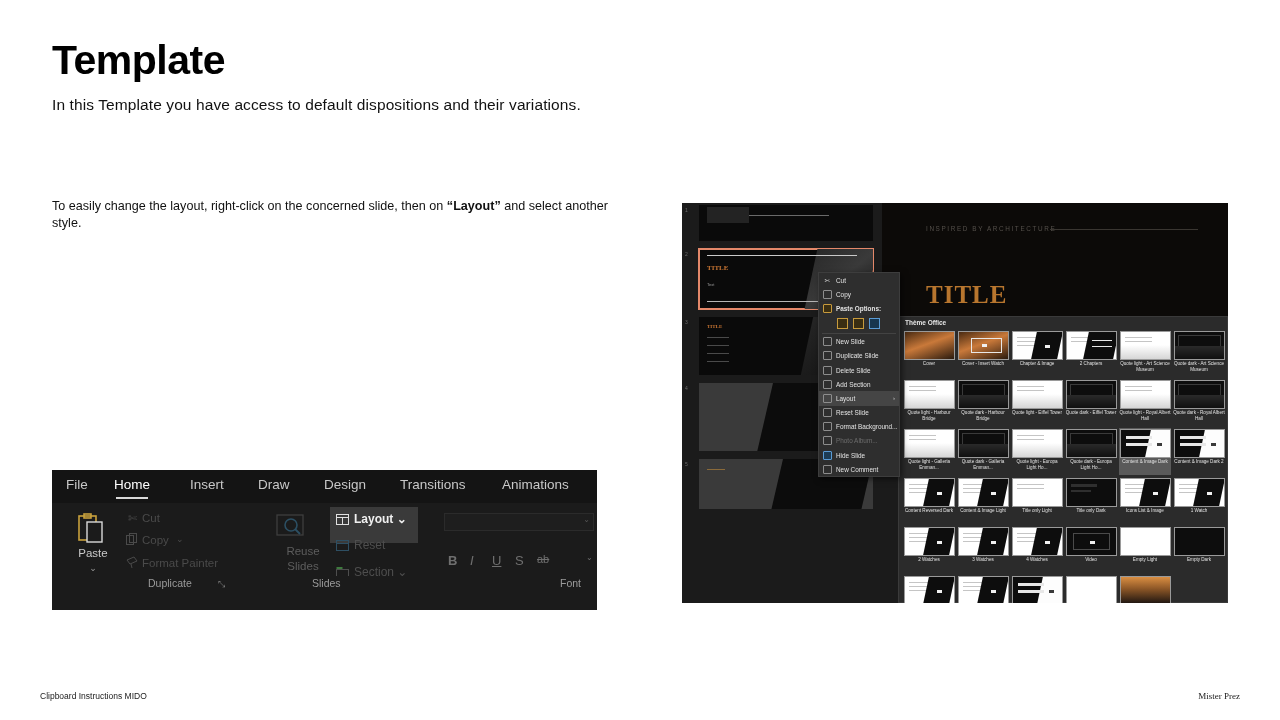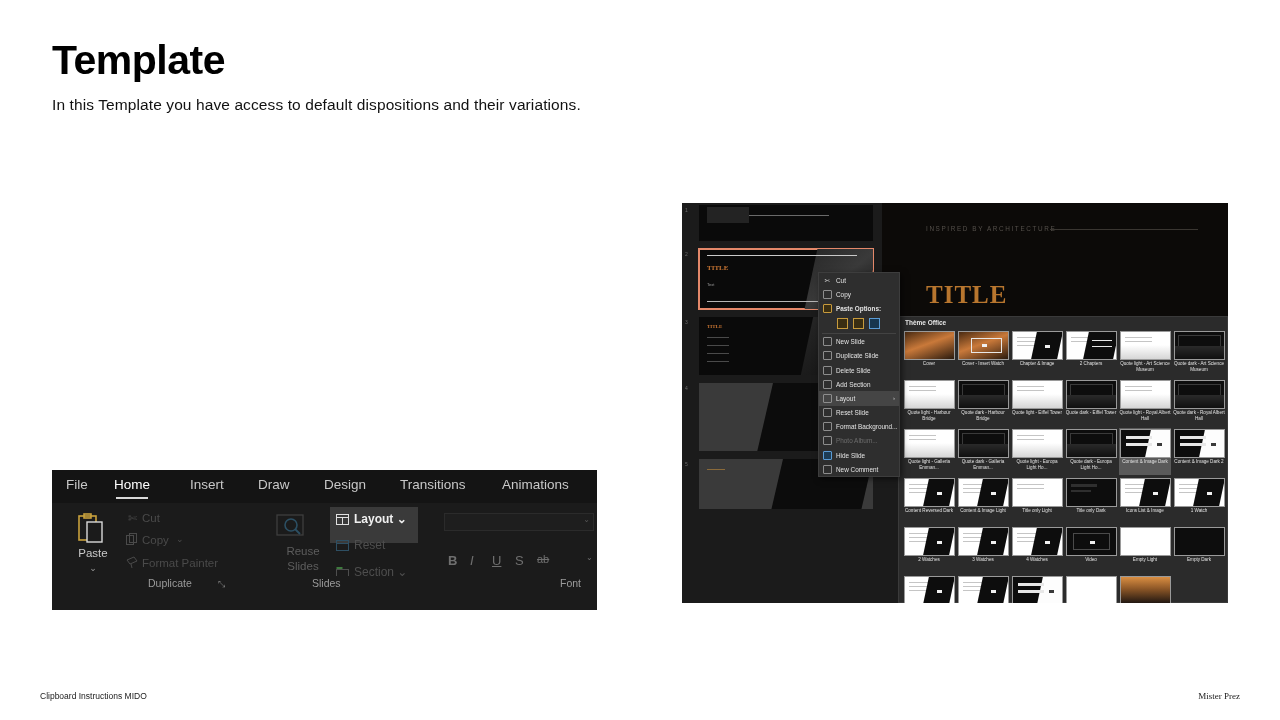--- a/index.html
+++ b/index.html
@@ -240,20 +240,23 @@
     color:#1a1a1a; font-family:"Liberation Serif", serif;
   }
 </style>
 </head>
 <body>
 
 <div id="slide-title">Template</div>
 <div id="slide-subtitle">In this Template you have access to default dispositions and their variations.</div>
 
 <div id="instructions">
+  <div class="instr">
+    <span>To easily change the layout, right-click on the concerned slide, then on </span><b>“Layout”</b><span> and select another style.</span>
+  </div>
 </div>
 
 <div id="ribbon">
 
   <div id="ribbon-tabs">
     <div class="rtab" style="left:14px">File</div>
     <div class="rtab active" style="left:62px">Home</div>
     <div class="rtab" style="left:138px">Insert</div>
     <div class="rtab" style="left:206px">Draw</div>
     <div class="rtab" style="left:272px">Design</div>

